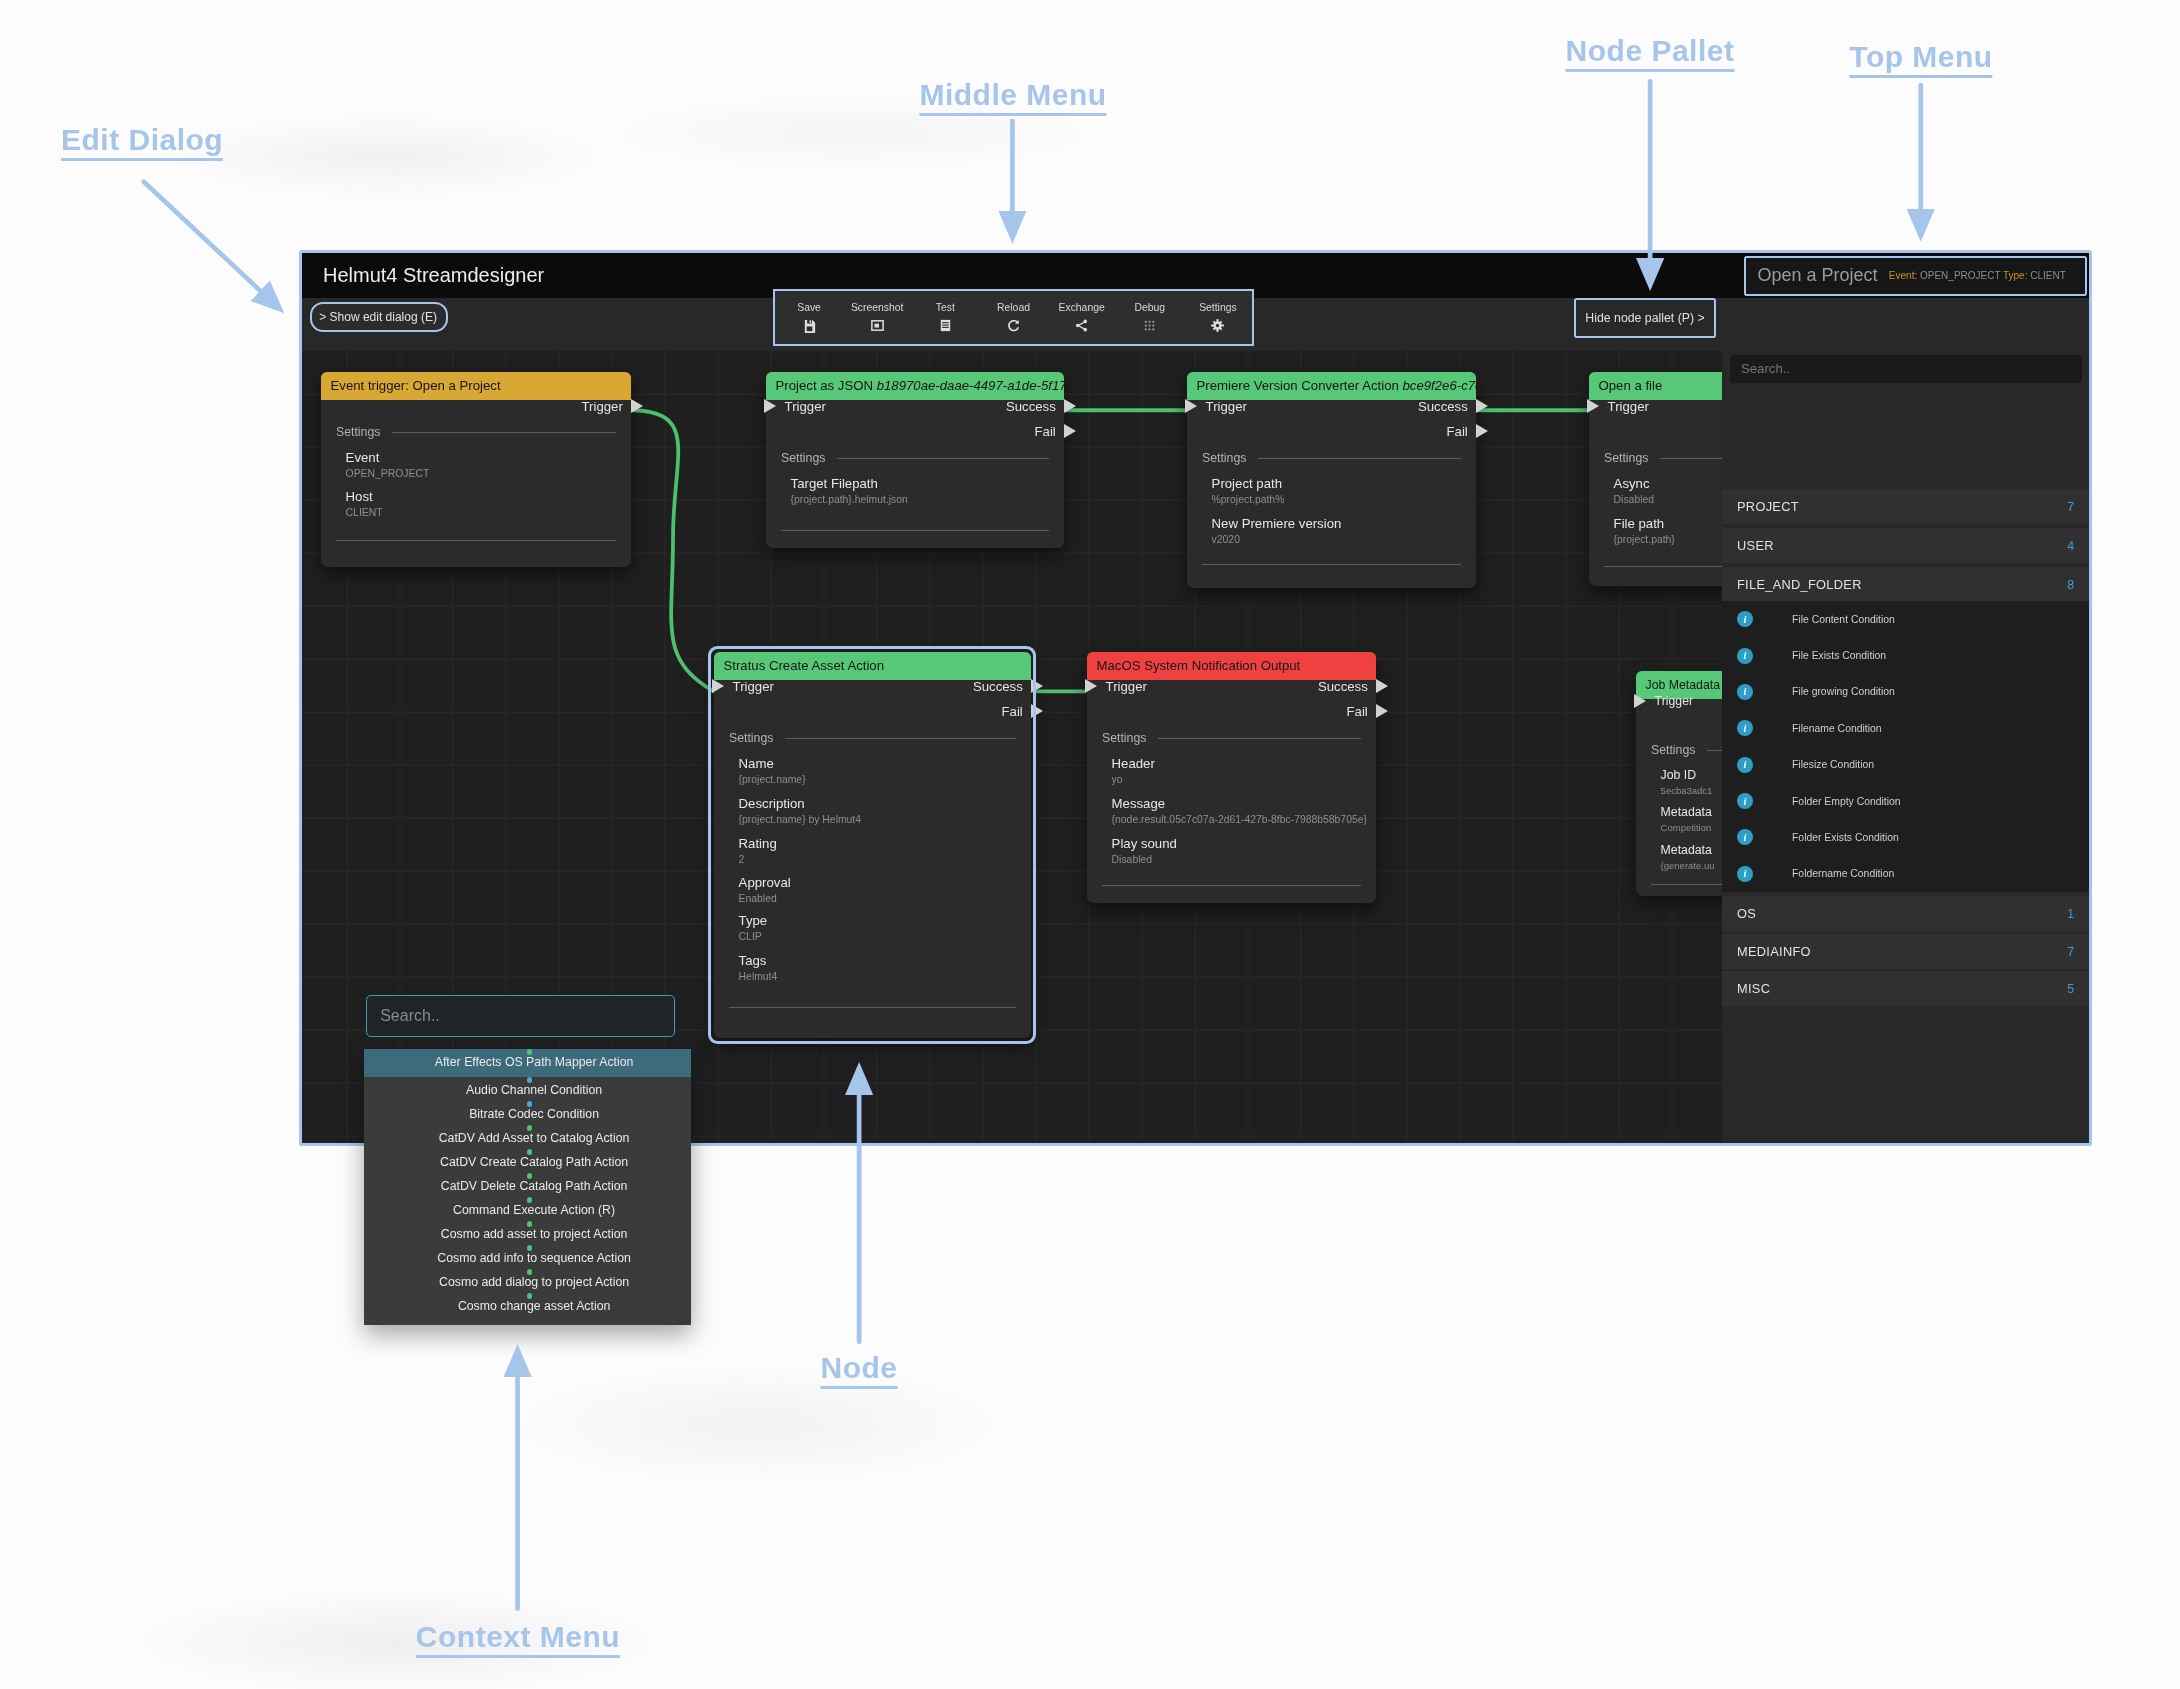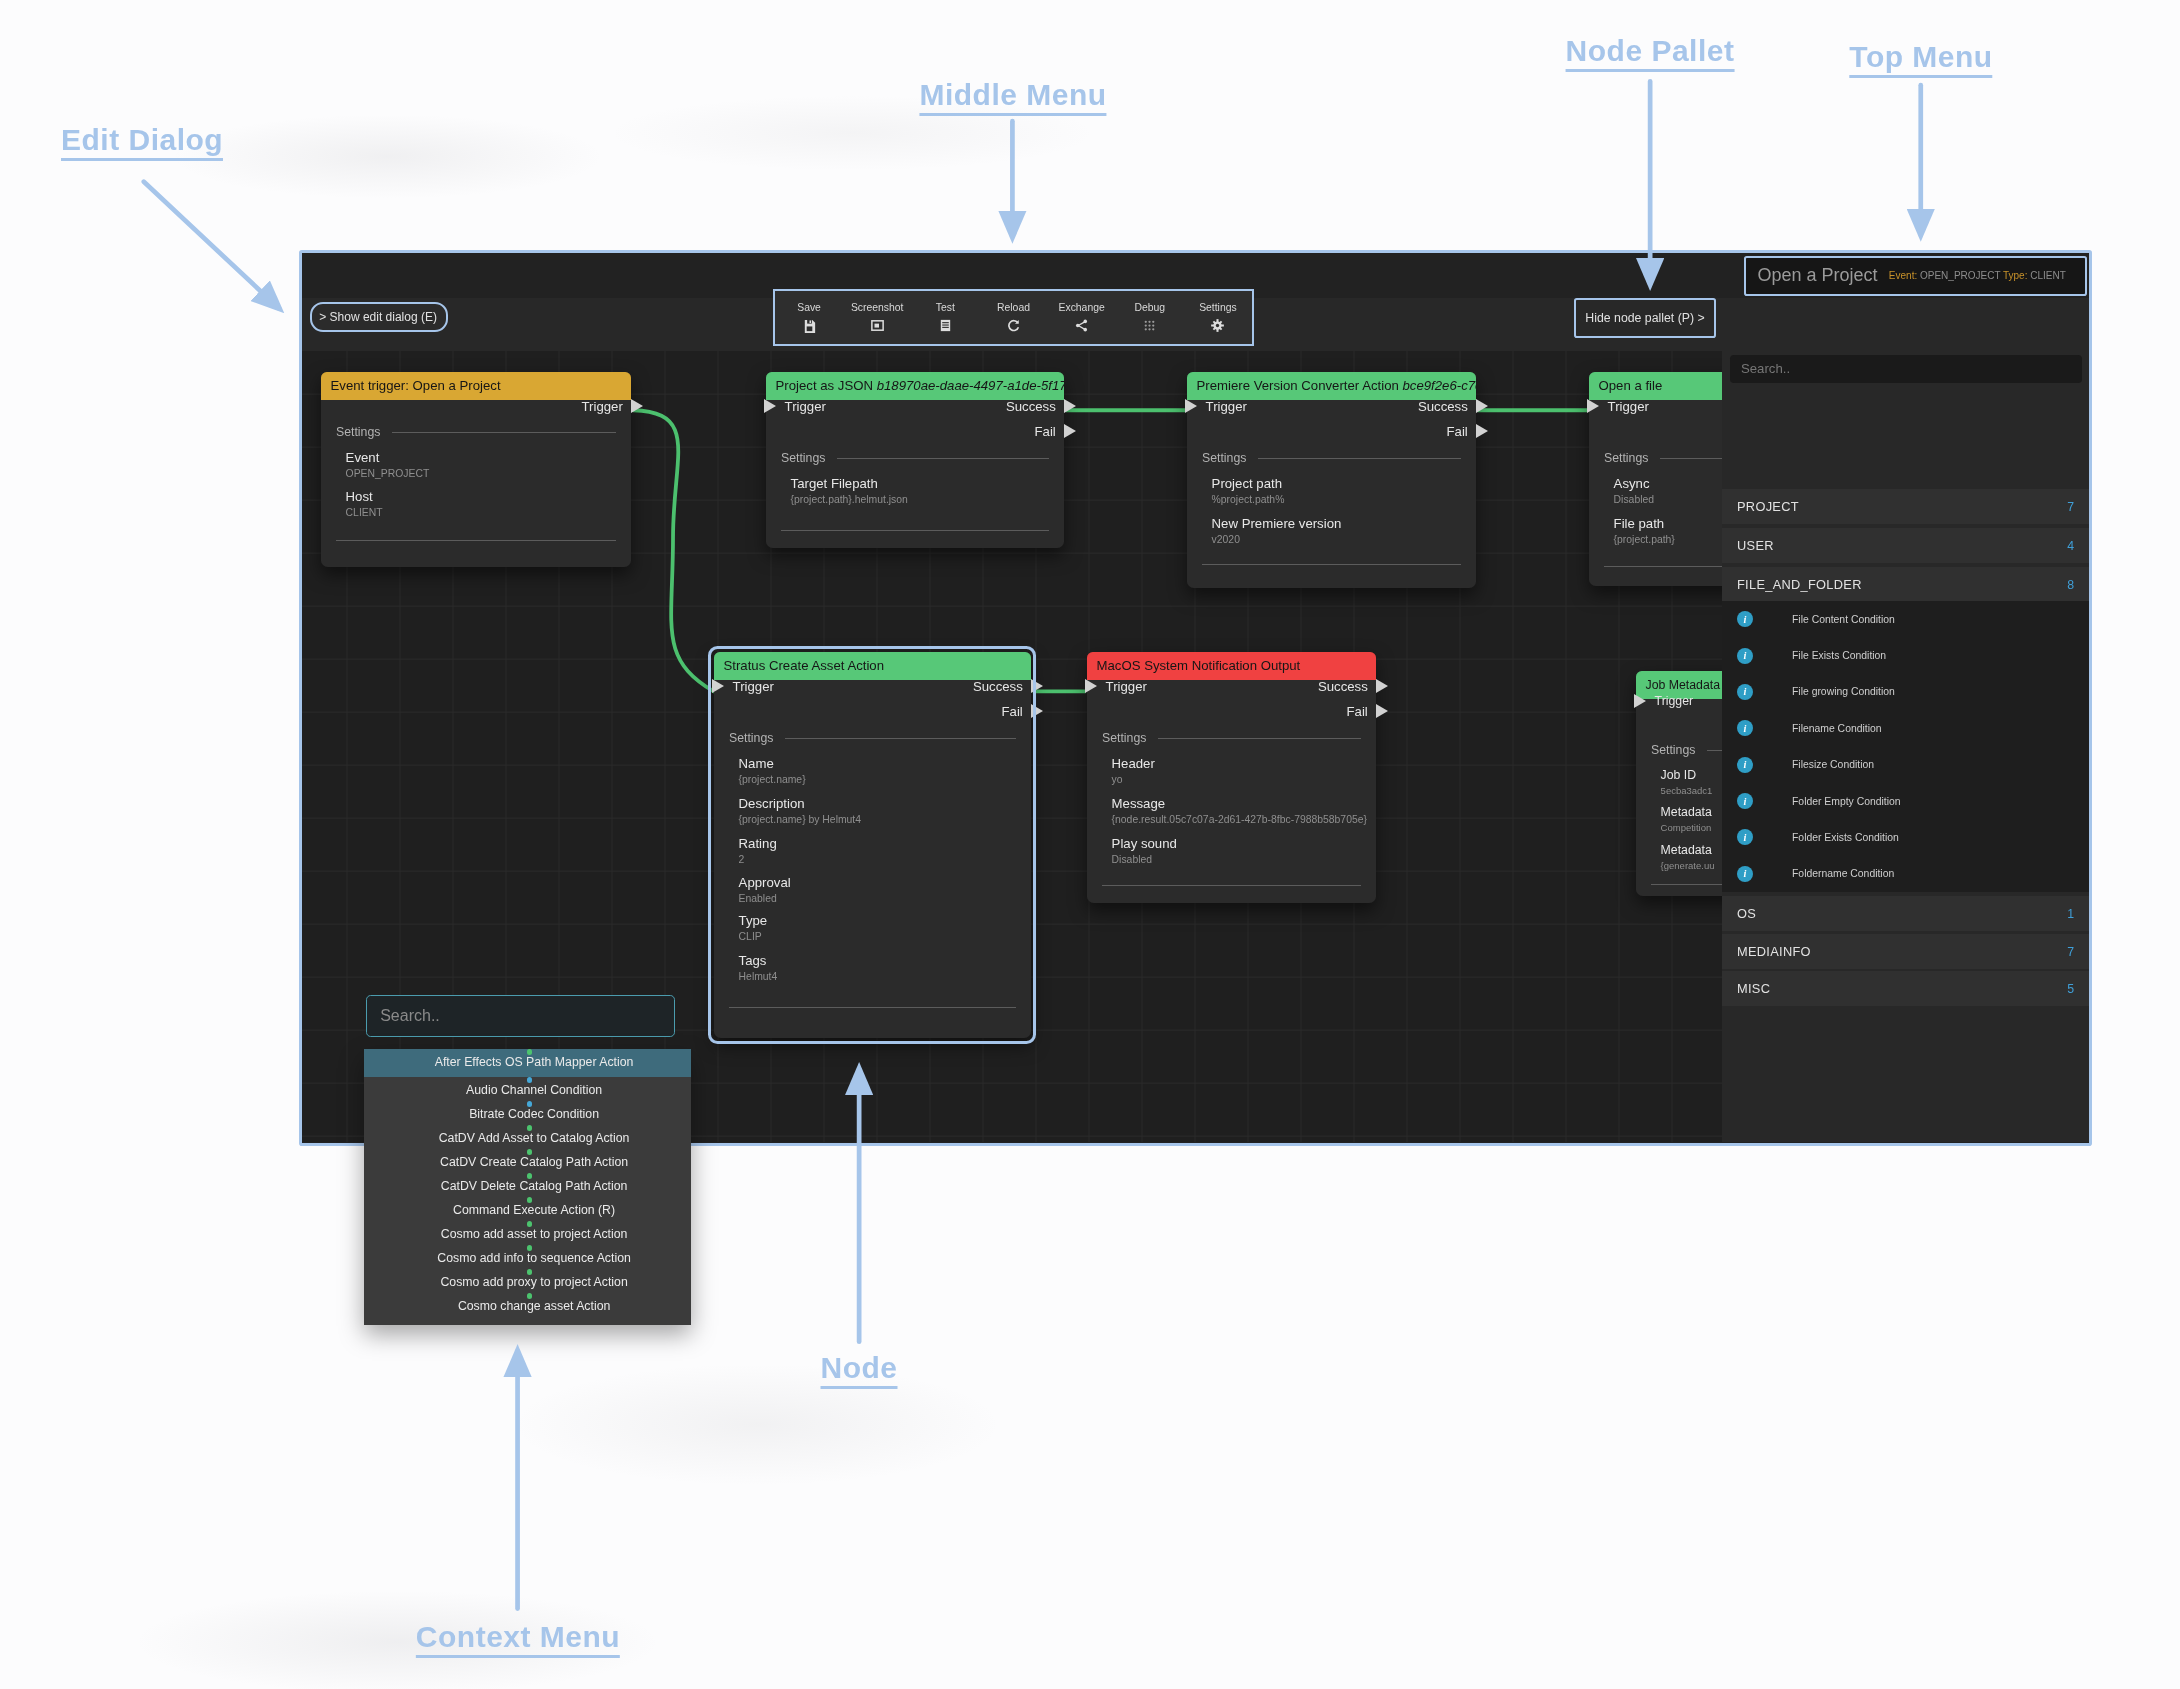--- a/index.html
+++ b/index.html
@@ -123,20 +123,23 @@
 </head>
 <body>
 
 <div class="smudge" style="left:170px;top:114px;width:435px;height:85px;background:radial-gradient(ellipse,rgba(140,140,145,.18),transparent 70%);"></div>
 <div class="smudge" style="left:606px;top:95px;width:492px;height:76px;background:radial-gradient(ellipse,rgba(140,140,145,.12),transparent 70%);"></div>
 <div class="smudge" style="left:511px;top:1363px;width:492px;height:123px;background:radial-gradient(ellipse,rgba(140,140,145,.16),transparent 70%);"></div>
 <div class="smudge" style="left:132px;top:1590px;width:530px;height:104px;background:radial-gradient(ellipse,rgba(140,140,145,.2),transparent 70%);"></div>
 
 <div class="window">
 
+  <div class="titlebar">
+    <div class="app-title">Helmut4 Streamdesigner</div>
+  </div>
 
   <div class="stream-box">
     <span class="stream-name">Open a Project</span>
     <span class="stream-meta">
       <span class="k">Event:</span>
       <span>OPEN_PROJECT</span>
       <span class="k">Type:</span>
       <span>CLIENT</span>
     </span>
   </div>
@@ -558,21 +561,21 @@
   <div class="ctx-item">
     <span class="ctx-dot dot-green"></span>
     <span class="ctx-label">Cosmo add asset to project Action</span>
   </div>
   <div class="ctx-item">
     <span class="ctx-dot dot-green"></span>
     <span class="ctx-label">Cosmo add info to sequence Action</span>
   </div>
   <div class="ctx-item">
     <span class="ctx-dot dot-green"></span>
-    <span class="ctx-label">Cosmo add proxy to project Action</span>
+    <span class="ctx-label">Cosmo add dialog to project Action</span>
   </div>
   <div class="ctx-item">
     <span class="ctx-dot dot-green"></span>
     <span class="ctx-label">Cosmo change asset Action</span>
   </div>
 </div>
 
 <div class="ann" style="left:61px;top:123px;">Edit Dialog</div>
 <div class="ann centered" style="left:1013px;top:78px;">Middle Menu</div>
 <div class="ann centered" style="left:1650px;top:34px;">Node Pallet</div>

